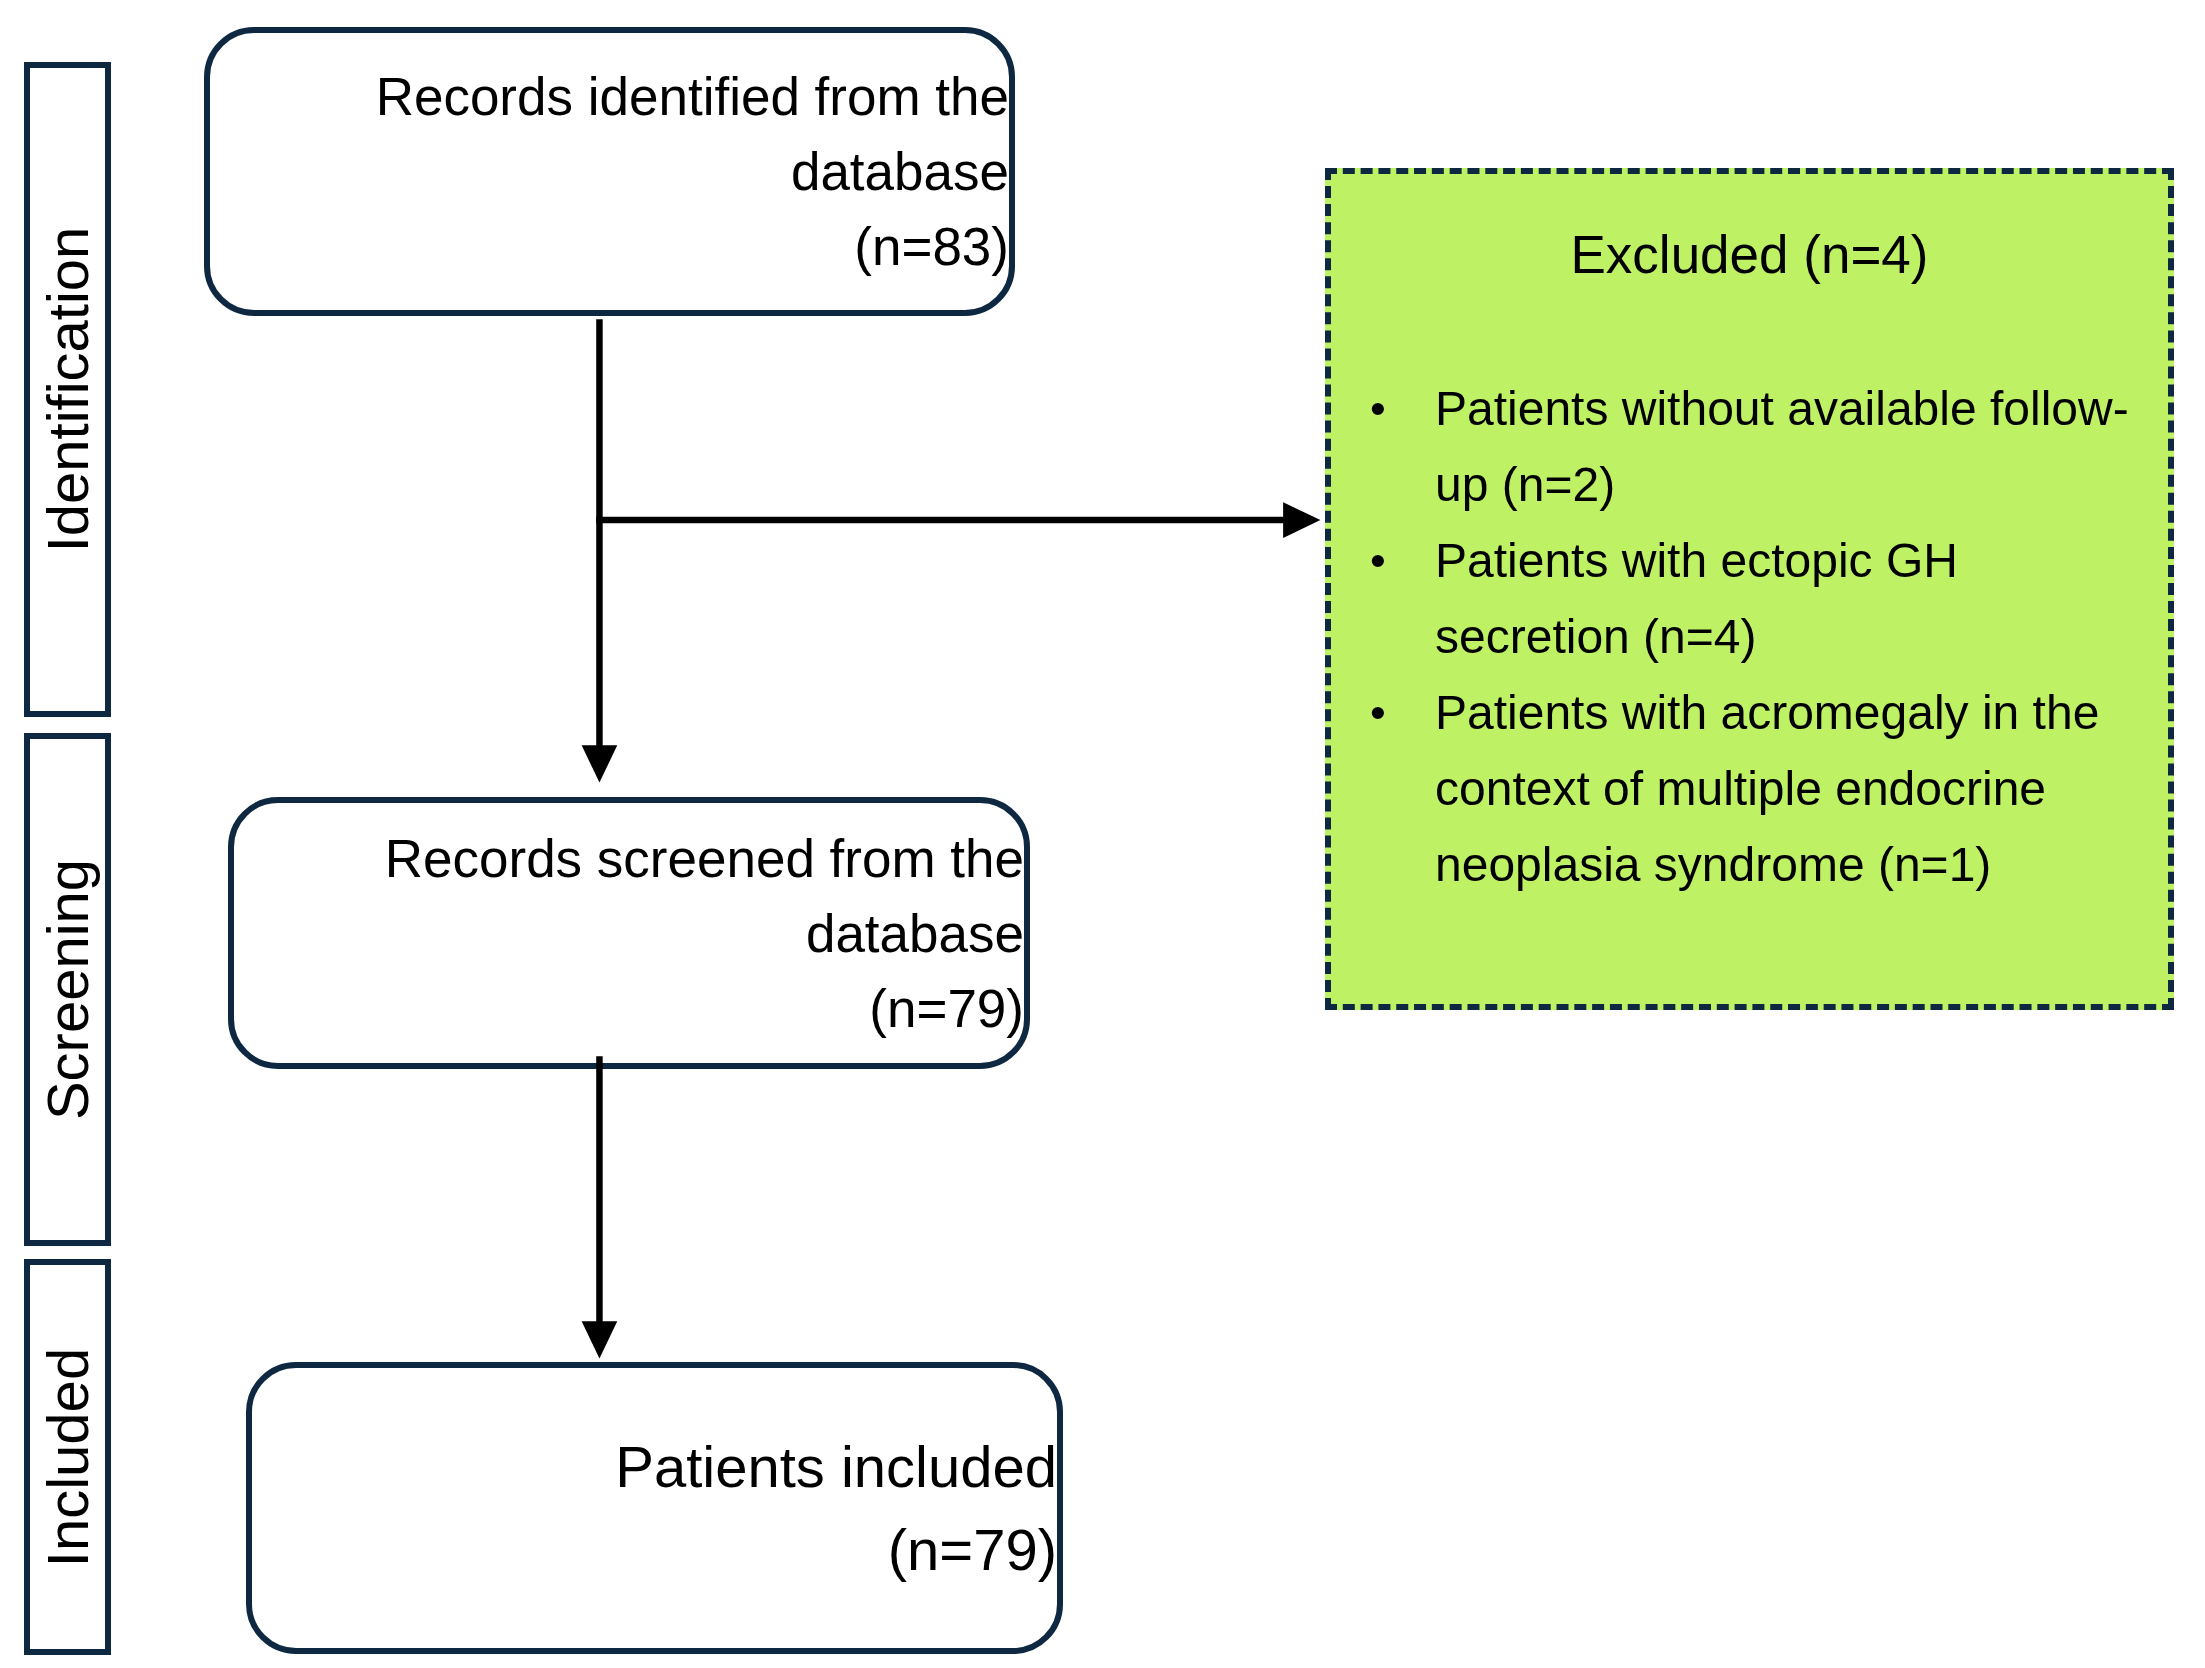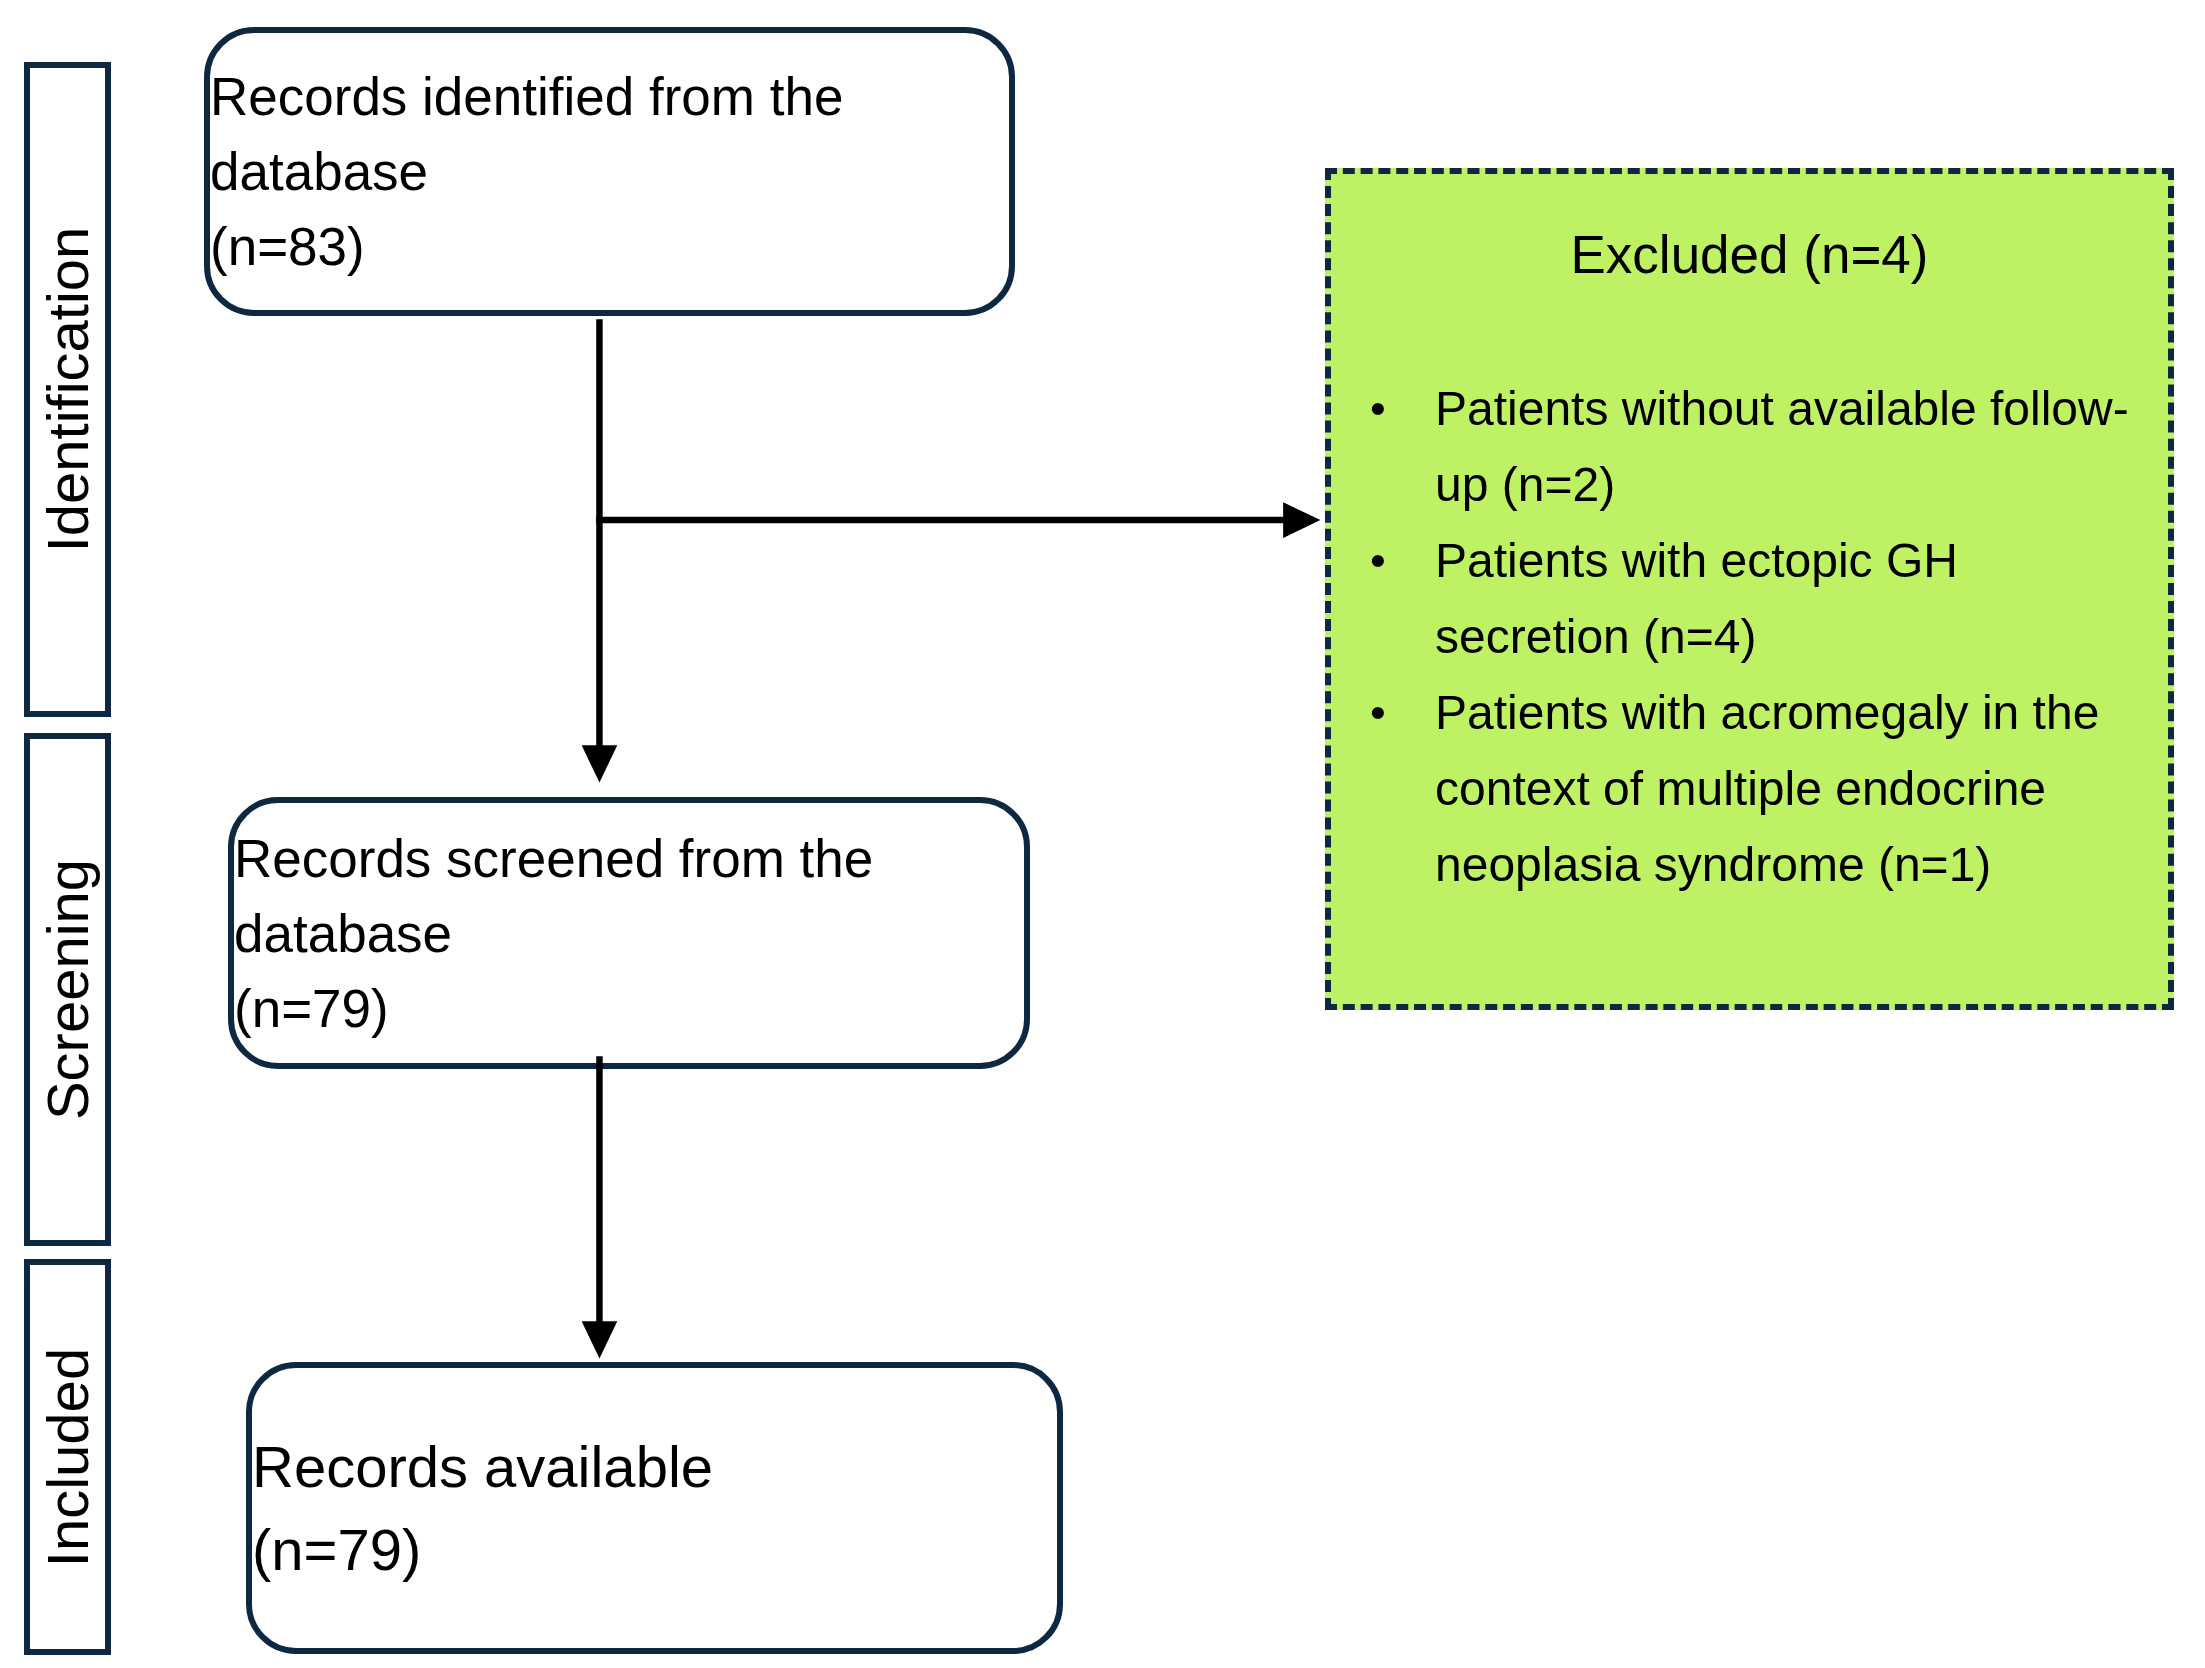--- a/index.html
+++ b/index.html
@@ -41,21 +41,21 @@
 
   
   .flow-box {
     position: absolute;
     border: 6.5px solid #0E2841;
     border-radius: 50px;
     box-sizing: border-box;
     background: #ffffff;
     display: flex;
     flex-direction: column;
-    align-items: flex-start;
+    align-items: flex-end;
     justify-content: center;
     text-align: center;
   }
   .flow-box .flow-line {
     font-size: 53px;
     line-height: 75px;
     white-space: nowrap;
     color: #000000;
   }
   .box-identified { left: 204px; top: 27px;   width: 811px; height: 289px; }
@@ -128,21 +128,21 @@
     <div class="flow-line">(n=83)</div>
   </div>
 
   <div class="flow-box box-screened">
     <div class="flow-line">Records screened from the</div>
     <div class="flow-line">database</div>
     <div class="flow-line">(n=79)</div>
   </div>
 
   <div class="flow-box box-included">
-    <div class="flow-line">Records available</div>
+    <div class="flow-line">Patients included</div>
     <div class="flow-line">(n=79)</div>
   </div>
 
   <div class="excluded-box">
     <div class="excluded-title">Excluded (n=4)</div>
 
     <div class="excluded-item">
       <span class="bullet">•</span>
       <span class="item-text">Patients without available follow-up (n=2)</span>
     </div>

